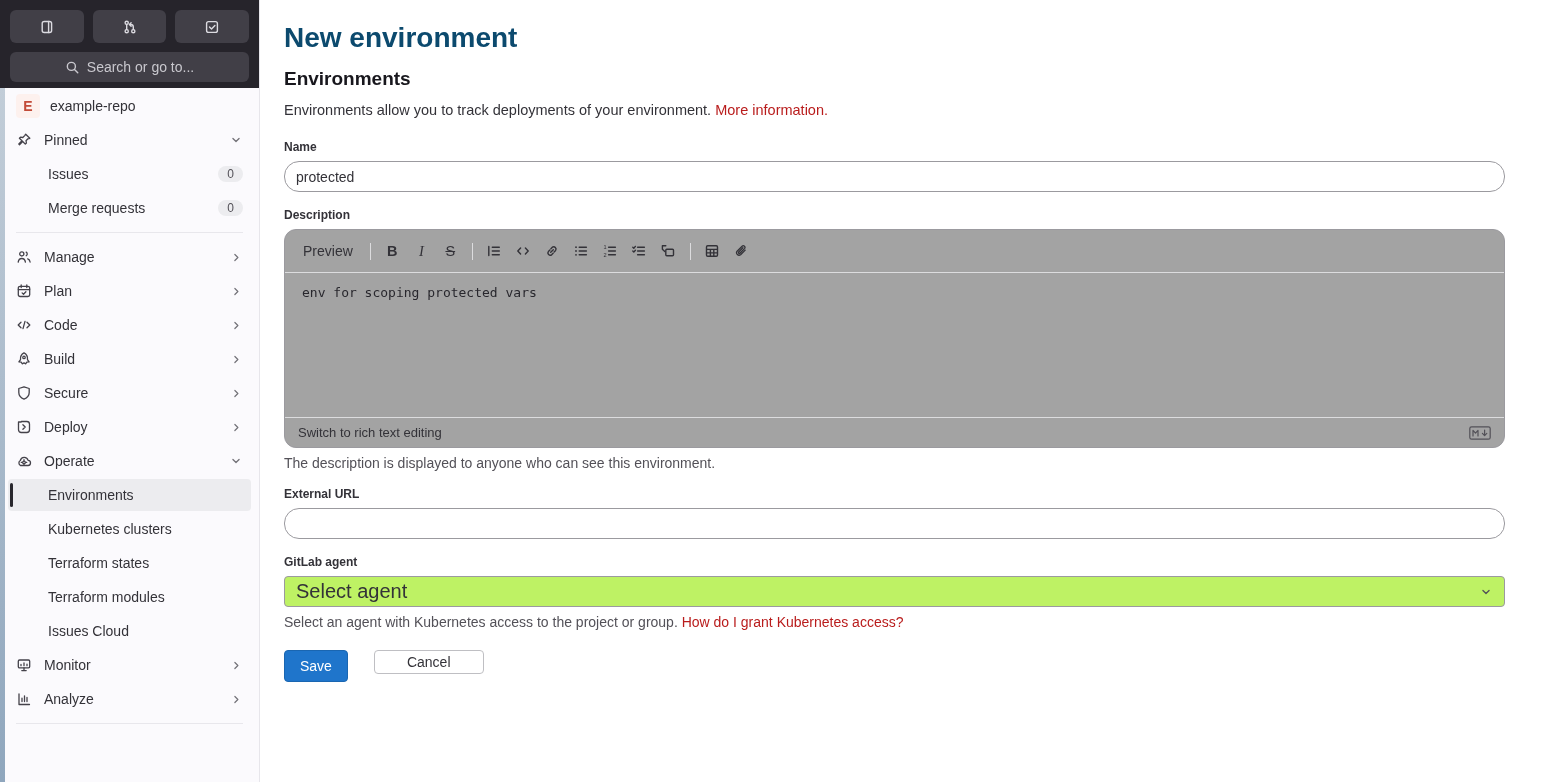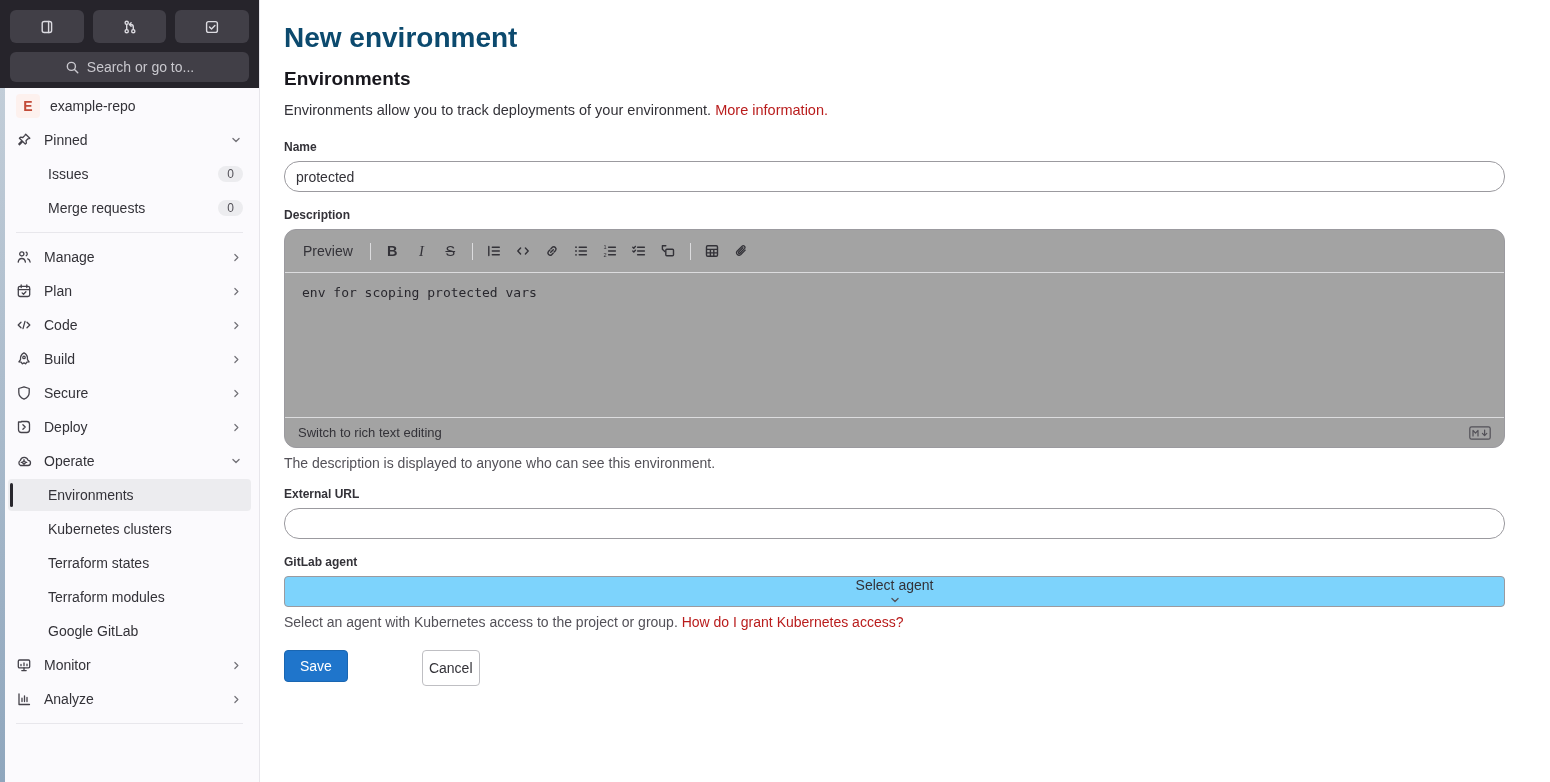--- a/index.html
+++ b/index.html
@@ -63,27 +63,27 @@
   .editor-body { height:144px; padding:12px 17px; font-family:"DejaVu Sans Mono", monospace;
     font-size:13px; color:#28272d; white-space:pre-wrap; cursor:text; }
   .editor-footer { display:flex; align-items:center; justify-content:space-between;
     border-top:1px solid #dcdcde; height:30px; padding:0 13px; }
   .switch-rte { font-size:13px; color:#333238; background:none; border:0; padding:0; cursor:pointer; }
   .md-icon { color:#535158; cursor:pointer; }
   .help-text { font-size:14px; color:#535158; margin:7px 0 0; }
 
   .select-box { width:100%; height:31px; border:1px solid #9b9a9f; border-radius:4px;
     display:flex; align-items:center; justify-content:space-between; padding:0 11px;
-    font-size:14px; color:#333238; background:#7dd3fc; cursor:pointer;flex-direction:column; }
+    font-size:20px; color:#333238; background:#bef264; cursor:pointer; }
 
   .btn-row { display:flex; gap:26px; margin-top:20px; }
   .btn-save { background:#1f75cb; color:#fff; border:1px solid #1a66b1; border-radius:4px;
     height:32px; padding:0 15px; font-size:14px; cursor:pointer; font-family:inherit; }
   .btn-cancel { background:#fff; color:#333238; border:1px solid #bfbfc3; border-radius:4px;
-    height:36px; padding:0 6px; font-size:14px; cursor:pointer; font-family:inherit;margin-left:48px; }
+    height:24px; padding:0 32px; font-size:14px; cursor:pointer; font-family:inherit; }
 </style>
 </head>
 <body>
 
 <div class="left-strip"></div>
 
 <nav class="sidebar">
 
   <div class="sb-header">
     <div class="hbtn-row">
@@ -271,21 +271,21 @@
   <div class="srow indent">
     <span class="lbl">Kubernetes clusters</span>
   </div>
   <div class="srow indent">
     <span class="lbl">Terraform states</span>
   </div>
   <div class="srow indent">
     <span class="lbl">Terraform modules</span>
   </div>
   <div class="srow indent">
-    <span class="lbl">Google GitLab</span>
+    <span class="lbl">Issues Cloud</span>
   </div>
 
   <div class="srow">
     <span class="ic">
       <svg width="16" height="16" viewBox="0 0 16 16" fill="none" stroke="currentColor" stroke-width="1.3" stroke-linecap="round" stroke-linejoin="round">
           <rect x="2.3" y="3" width="11.4" height="7.8" rx="1.2"></rect>
           <path d="M5.8 13.6h4.4M8 10.8v2.8"></path>
           <path d="M5 8.7V7.5M8 8.7V5.9M11 8.7V7.2"></path>
         </svg>
     </span>

